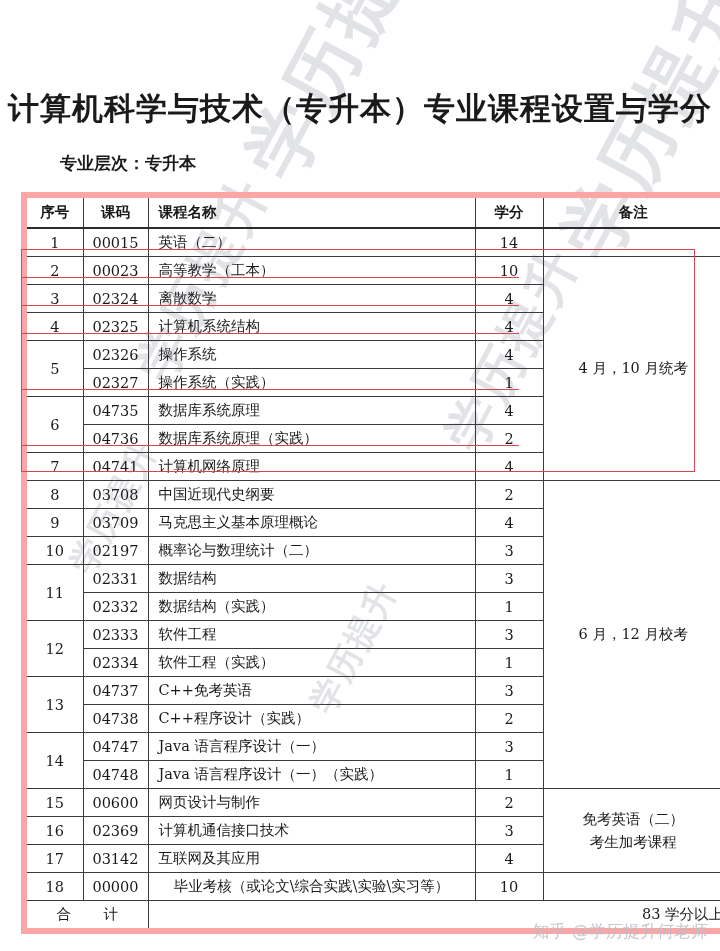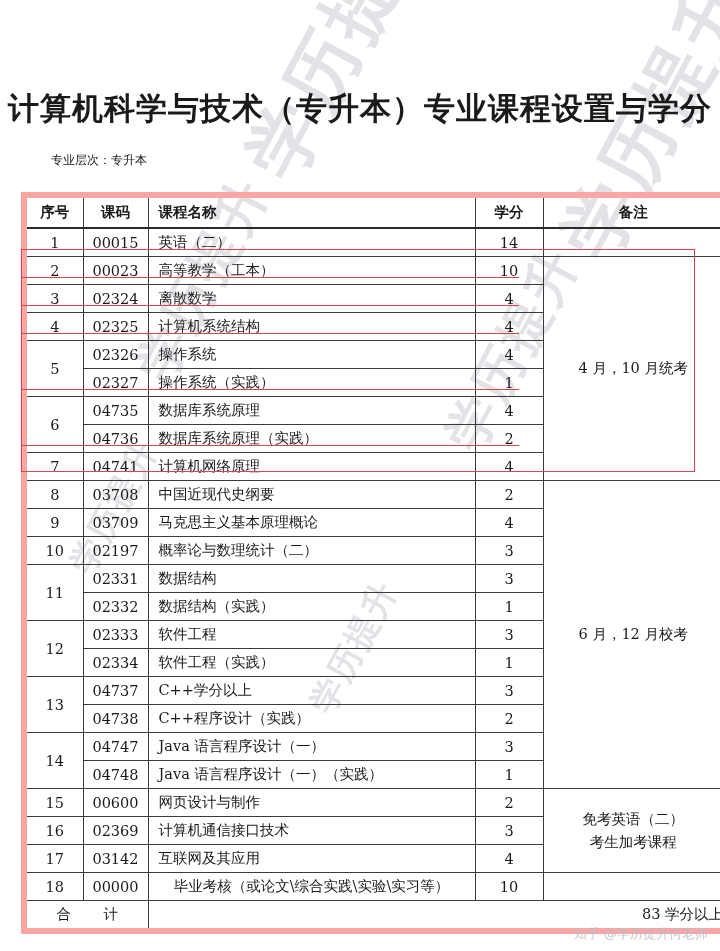--- a/index.html
+++ b/index.html
@@ -59,23 +59,23 @@
   }
 
   .meta-row {
     position: absolute;
     left: 0; top: 152px;
     width: 720px;
     height: 24px;
   }
   .meta-left {
     position: absolute;
-    left: 51px; top: 0;
-    font-size: 12px;
-    font-weight: 400;
+    left: 60px; top: 0;
+    font-size: 17px;
+    font-weight: 700;
     font-family: "DejaVu Sans", "Liberation Sans", sans-serif;
   }
   .meta-right {
     position: absolute;
     left: 502px; top: 0;
     font-size: 15.5px;
     font-weight: 700;
     font-family: "DejaVu Sans", "Liberation Sans", sans-serif;
   }
 
@@ -145,21 +145,21 @@
     border-top: 1.6px solid #d9454f;
     pointer-events: none;
   }
 
   
   .credit {
     position: absolute;
     z-index: 4;
     right: 12px;
     bottom: 8px;
-    font-size: 13px;
+    font-size: 17px;
     color: #b9bec6;
     opacity: .85;
     white-space: nowrap;
     font-family: "DejaVu Sans", "Liberation Sans", sans-serif;
   }
   .credit .zh-logo {
     display: inline-block;
     margin-right: 4px;
   }
 </style>
@@ -296,21 +296,21 @@
           <td class="c-cred">3</td>
         </tr>
         <tr>
           <td class="c-code">02334</td>
           <td class="c-name">软件工程（实践）</td>
           <td class="c-cred">1</td>
         </tr>
         <tr>
           <td class="c-no" rowspan="2">13</td>
           <td class="c-code">04737</td>
-          <td class="c-name">C++学分以上</td>
+          <td class="c-name">C++免考英语</td>
           <td class="c-cred">3</td>
         </tr>
         <tr>
           <td class="c-code">04738</td>
           <td class="c-name">C++程序设计（实践）</td>
           <td class="c-cred">2</td>
         </tr>
         <tr>
           <td class="c-no" rowspan="2">14</td>
           <td class="c-code">04747</td>

